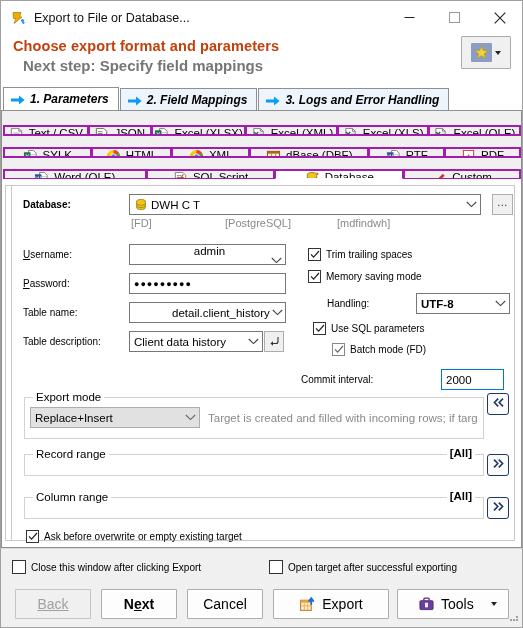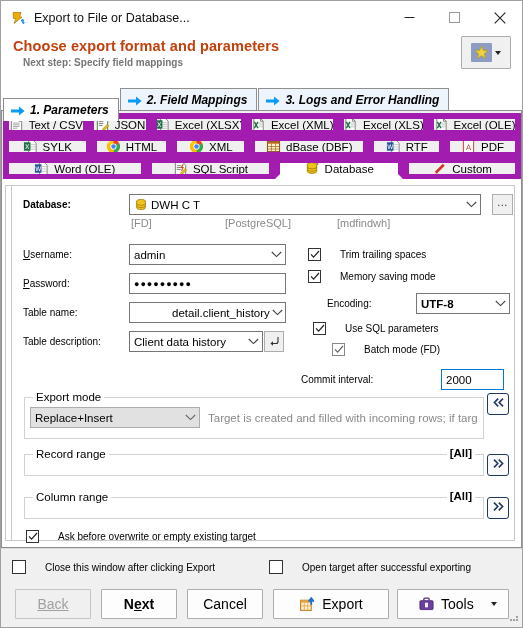--- a/index.html
+++ b/index.html
@@ -44,21 +44,21 @@
     padding: 4px 12px 6px 12px;
     position: relative;
     background: #ffffff;
     min-height: 44px;
   }
   .header h1 {
     margin: 0; font-size: 14.5px; font-weight: bold;
     color: #c2410c; letter-spacing: 0.1px;
   }
   .header h2 {
-    margin: 3px 0 0 10px; font-size: 10px; font-weight: bold;
+    margin: 3px 0 0 10px; font-size: 15px; font-weight: bold;
     color: #767676;
   }
   .fav-btn {
     position: absolute; right: 11px; top: 2px;
     width: 48px; height: 31px;
     background: #f0f0f0;
     border: 1px solid #adadad;
     display: flex; align-items: center; justify-content: center;
     gap: 3px;
     border-radius: 1px;
@@ -90,45 +90,46 @@
     padding: 0 9px 0 7px;
     font-style: italic; font-weight: bold; font-size: 12px;
     border: 1px solid #8f8f8f;
     border-bottom: none;
     background: #eef4fb;
     margin-right: 1px;
     box-sizing: border-box;
   }
   .steptab.active {
     background: #ffffff;
-    position: relative; top: 11px;
+    position: relative; top: 0;
     height: 23px;
   }
   .arrow-r {
     width: 14px; height: 10px; flex: 0 0 auto;
   }
 
   
   .fmt-area {
     background: #f0f0f0;
     border-left: 1px solid #8f8f8f;
     border-right: 1px solid #8f8f8f;
     padding: 2px 1px 0 1px;
   }
   .fmt-row { display: flex; height: 23px; margin-bottom: -1px; }
   .fmt-tab {
-    display: flex; align-items: center; justify-content: center;
+    display: flex; align-items: flex-start; justify-content: center;
     gap: 5px;
-    border: 6px solid #a21caf;
+    border: 2px solid #a21caf;
     background: #f0f0f0;
     font-size: 11.5px;
     box-sizing: border-box;
     margin-right: -1px;
     overflow: hidden;
     white-space: nowrap;
+    margin-top: 12px;
   }
   .fmt-tab.active {
     background: #ffffff;
     border-bottom-color: #ffffff;
     font-weight: normal;
   }
   .ficon { width: 15px; height: 15px; flex: 0 0 auto; }
 
   
   .panel {
@@ -177,21 +178,21 @@
     font-size: 11px; letter-spacing: 0.5px; color: #333;
     padding-bottom: 5px;
   }
   .undo-btn {
     width: 20px; height: 21px; border: 1px solid #adadad;
     background: #f0f0f0; box-sizing: border-box;
     display: flex; align-items: center; justify-content: center;
   }
   .sublabel { color: #8a8a8a; font-size: 11px; }
 
-  .cb-row { display: flex; align-items: center; gap: 19px; }
+  .cb-row { display: flex; align-items: center; gap: 5px; }
   .cbx {
     width: 13px; height: 13px; border: 1px solid #333;
     background: #fff; box-sizing: border-box;
     display: flex; align-items: center; justify-content: center;
     flex: 0 0 auto;
   }
   .cbx.gray { border-color: #888; }
   .cbx svg { display: block; }
 
   
@@ -525,21 +526,21 @@
       <div class="ellipsis-btn" style="position:absolute; left:480px; top:8px;">
         <span>...</span>
       </div>
       <div class="sublabel" style="position:absolute; left:119px; top:31px;">[FD]</div>
       <div class="sublabel" style="position:absolute; left:213px; top:31px;">[PostgreSQL]</div>
       <div class="sublabel" style="position:absolute; left:325px; top:31px;">[mdfindwh]</div>
 
       <div style="position:absolute; left:11px; top:62px;">
         <label class="fld"><u>U</u>sername:</label>
       </div>
-      <div class="cbo" style="position:absolute; left:117px; top:58px; width:157px;">
+      <div class="cbo" style="position:absolute; left:117px; top:58px; width:157px;flex-direction:column;">
         <span>admin</span>
         <span class="chev">
           <svg width="11" height="7" viewBox="0 0 11 7">
               <path d="M0.8 1 L5.5 5.6 L10.2 1" fill="none" stroke="#444" stroke-width="1.1"></path>
             </svg>
         </span>
       </div>
 
       <div style="position:absolute; left:11px; top:91px;">
         <label class="fld"><u>P</u>assword:</label>
@@ -592,21 +593,21 @@
       <div class="cb-row" style="position:absolute; left:296px; top:84px;">
         <span class="cbx">
           <svg width="10" height="9" viewBox="0 0 10 9">
               <path d="M1 4.4 L3.6 7.2 L9 1" fill="none" stroke="#222" stroke-width="1.2"></path>
             </svg>
         </span>
         <label class="fld">Memory saving mode</label>
       </div>
 
       <div style="position:absolute; left:315px; top:111px;">
-        <label class="fld">Encoding:</label>
+        <label class="fld">Handling:</label>
       </div>
       <div class="cbo" style="position:absolute; left:404px; top:107px; width:94px;font-weight:bold;">
         <span>UTF-8</span>
         <span class="chev">
           <svg width="11" height="7" viewBox="0 0 11 7">
               <path d="M0.8 1 L5.5 5.6 L10.2 1" fill="none" stroke="#444" stroke-width="1.1"></path>
             </svg>
         </span>
       </div>
 

